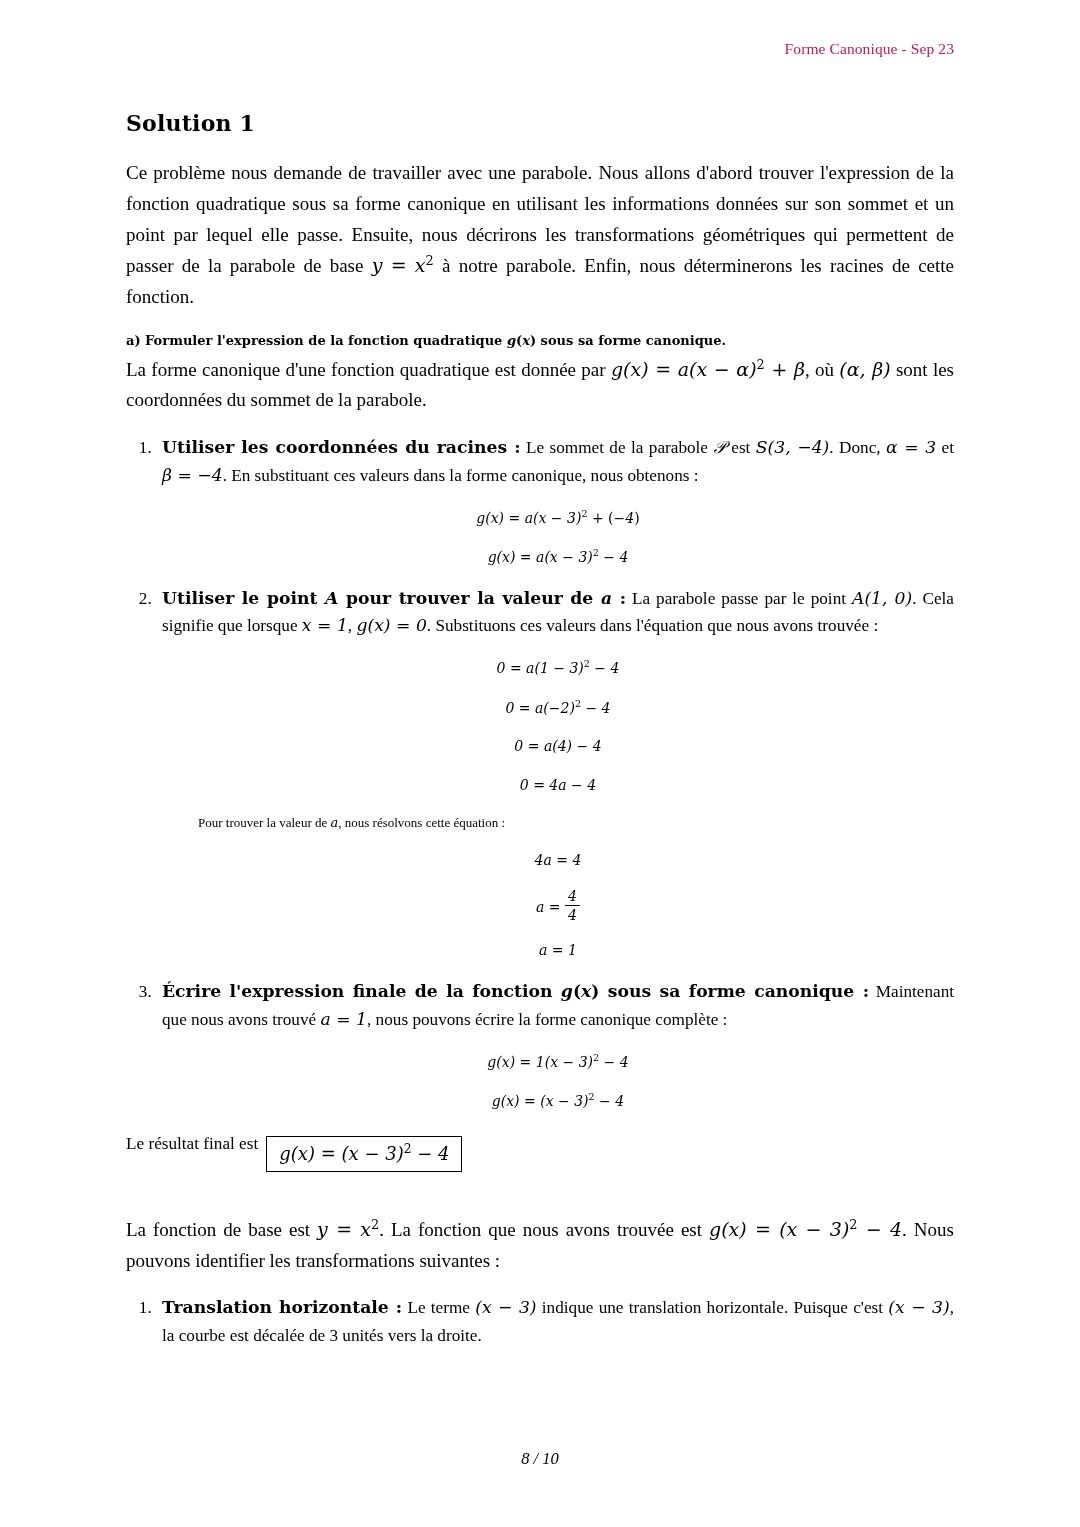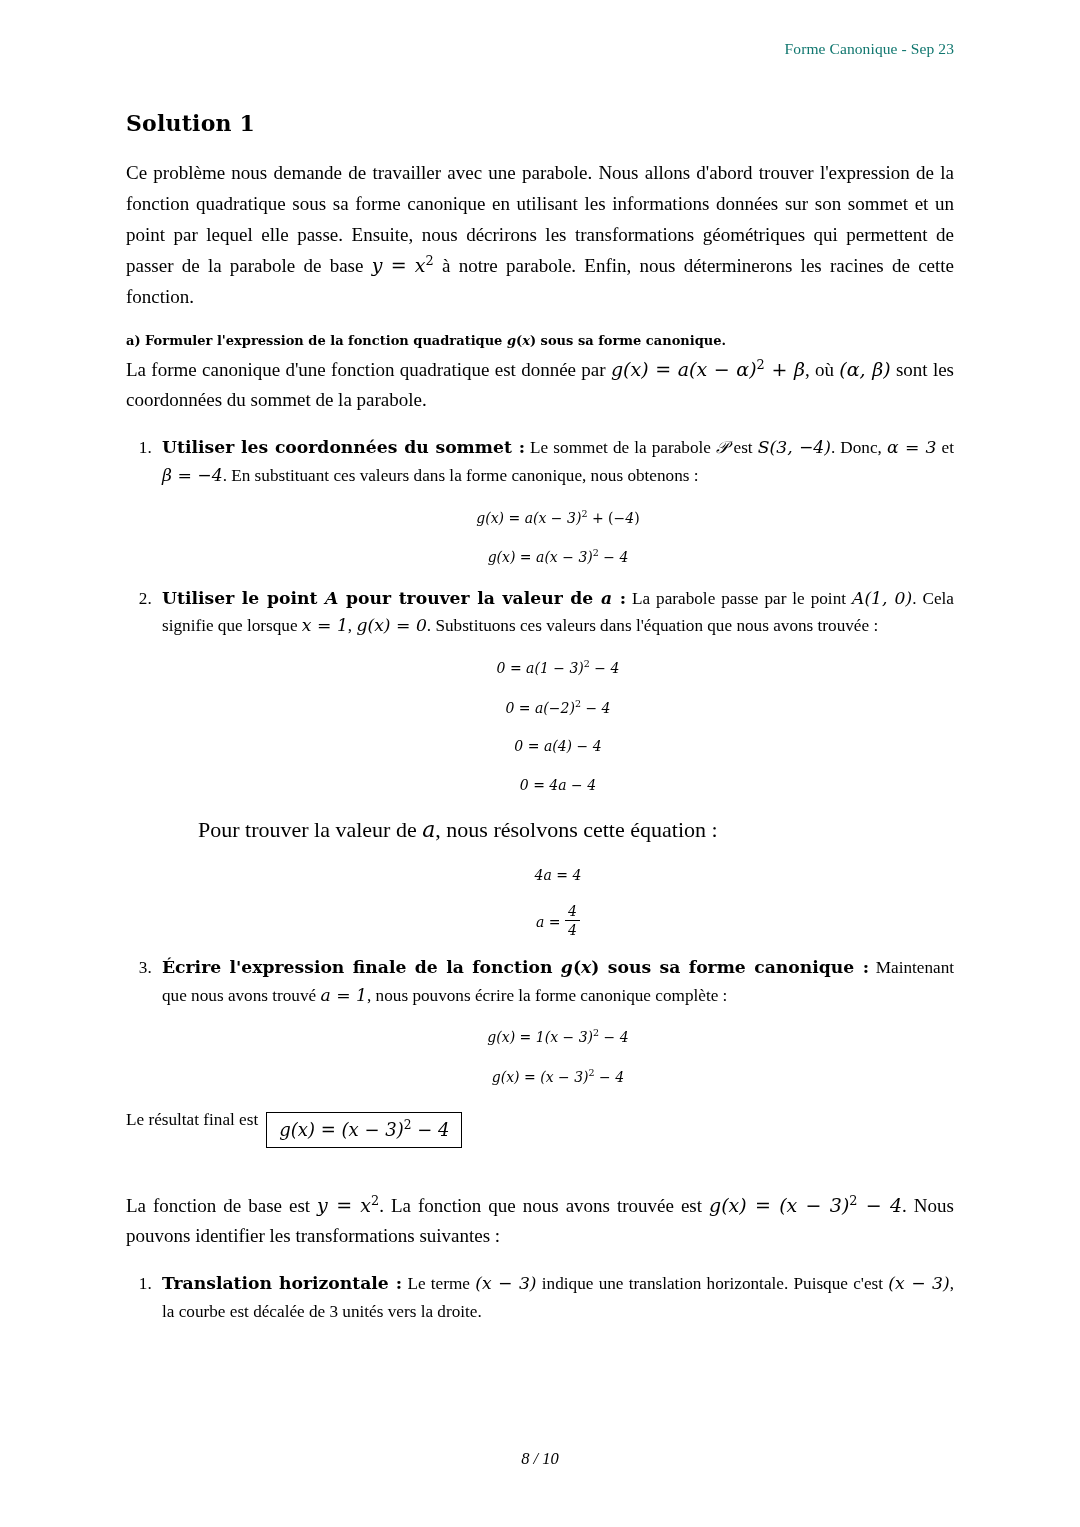--- a/index.html
+++ b/index.html
@@ -18,21 +18,21 @@
   .page {
     position: relative;
     width: 1080px;
     height: 1527px;
     box-sizing: border-box;
     padding: 40px 126px 0 126px;
   }
   .header {
     text-align: right;
     font-size: 15.5px;
-    color: #0f766e;
+    color: #be185d;
     letter-spacing: 0.1px;
     margin-bottom: 52px;
   }
   h1.section-title {
     font-family: "DejaVu Serif", serif;
     font-size: 22px;
     font-weight: bold;
     margin: 0 0 22px 0;
     letter-spacing: 0.2px;
   }
@@ -100,21 +100,21 @@
     border-bottom: 1px solid #000;
     padding: 0 3px 1px 3px;
     line-height: 1.15;
   }
   .frac .den {
     display: block;
     padding: 1px 3px 0 3px;
     line-height: 1.15;
   }
   .indent-note {
-    font-size: 22px;
+    font-size: 13px;
     line-height: 1.62;
     margin: 14px 0 10px 36px;
   }
   .result-line {
     font-size: 17.2px;
     line-height: 1.6;
     margin: 18px 0 0 0;
     display: flex;
     align-items: flex-start;
     gap: 0px;
@@ -169,40 +169,41 @@
   <div class="q-head">
     a) Formuler l'expression de la fonction quadratique <span class="math">g</span><span class="mathup">(</span><span class="math">x</span><span class="mathup">)</span> sous sa forme canonique.
   </div>
   <p class="para tight">
     La forme canonique d'une fonction quadratique est donnée par <span class="math">g(x) <span class="mathup">=</span> a(x <span class="mathup">−</span> α)<sup>2</sup> <span class="mathup">+</span> β</span>, où <span class="math">(α, β)</span> sont
     les coordonnées du sommet de la parabole.
   </p>
 
   <ol class="steps">
     <li>
-      <span class="b">Utiliser les coordonnées du sommet :</span>
+      <span class="b">Utiliser les coordonnées du racines :</span>
       Le sommet de la parabole <span class="cal">𝒫</span> est <span class="math">S(3, <span class="mathup">−</span>4)</span>. Donc, <span class="math">α <span class="mathup">=</span> 3</span> et
       <span class="math">β <span class="mathup">=</span> <span class="mathup">−</span>4</span>. En substituant ces valeurs dans la forme canonique, nous obtenons :
       <div class="eq">g(x) <span class="mathup">=</span> a(x <span class="mathup">−</span> 3)<sup>2</sup> <span class="mathup">+ (−</span>4<span class="mathup">)</span></div>
       <div class="eq">g(x) <span class="mathup">=</span> a(x <span class="mathup">−</span> 3)<sup>2</sup> <span class="mathup">−</span> 4</div>
     </li>
     <li>
       <span class="b">Utiliser le point <span class="math">A</span> pour trouver la valeur de <span class="math">a</span> :</span>
       La parabole passe par le point <span class="math">A(1, 0)</span>.
       Cela signifie que lorsque <span class="math">x <span class="mathup">=</span> 1</span>, <span class="math">g(x) <span class="mathup">=</span> 0</span>. Substituons ces valeurs dans l'équation que nous avons
       trouvée :
       <div class="eq">0 <span class="mathup">=</span> a(1 <span class="mathup">−</span> 3)<sup>2</sup> <span class="mathup">−</span> 4</div>
       <div class="eq">0 <span class="mathup">=</span> a(<span class="mathup">−</span>2)<sup>2</sup> <span class="mathup">−</span> 4</div>
       <div class="eq">0 <span class="mathup">=</span> a(4) <span class="mathup">−</span> 4</div>
       <div class="eq">0 <span class="mathup">=</span> 4a <span class="mathup">−</span> 4</div>
       <div class="indent-note">
         Pour trouver la valeur de <span class="math">a</span>, nous résolvons cette équation :
       </div>
       <div class="eq">4a <span class="mathup">=</span> 4</div>
       <div class="eq">a <span class="mathup">=</span> <span class="frac"><span class="num">4</span><span class="den">4</span></span></div>
+      <div class="eq">a <span class="mathup">=</span> 1</div>
     </li>
     <li>
       <span class="b">Écrire l'expression finale de la fonction <span class="math">g</span><span class="mathup">(</span><span class="math">x</span><span class="mathup">)</span> sous sa forme canonique :</span>
       Maintenant que nous
       avons trouvé <span class="math">a <span class="mathup">=</span> 1</span>, nous pouvons écrire la forme canonique complète :
       <div class="eq">g(x) <span class="mathup">=</span> 1(x <span class="mathup">−</span> 3)<sup>2</sup> <span class="mathup">−</span> 4</div>
       <div class="eq">g(x) <span class="mathup">=</span> (x <span class="mathup">−</span> 3)<sup>2</sup> <span class="mathup">−</span> 4</div>
     </li>
   </ol>
 

